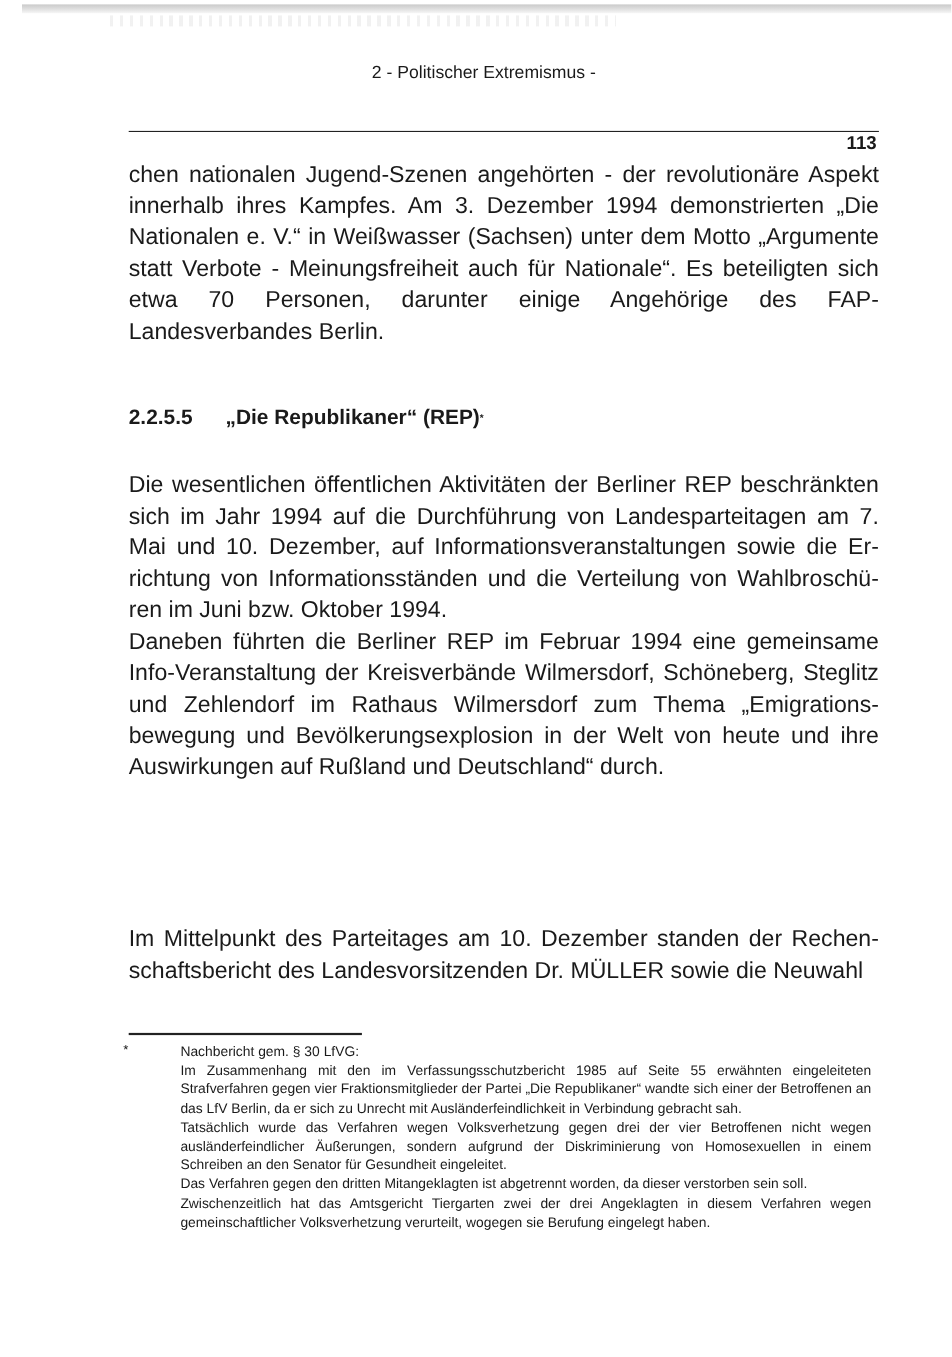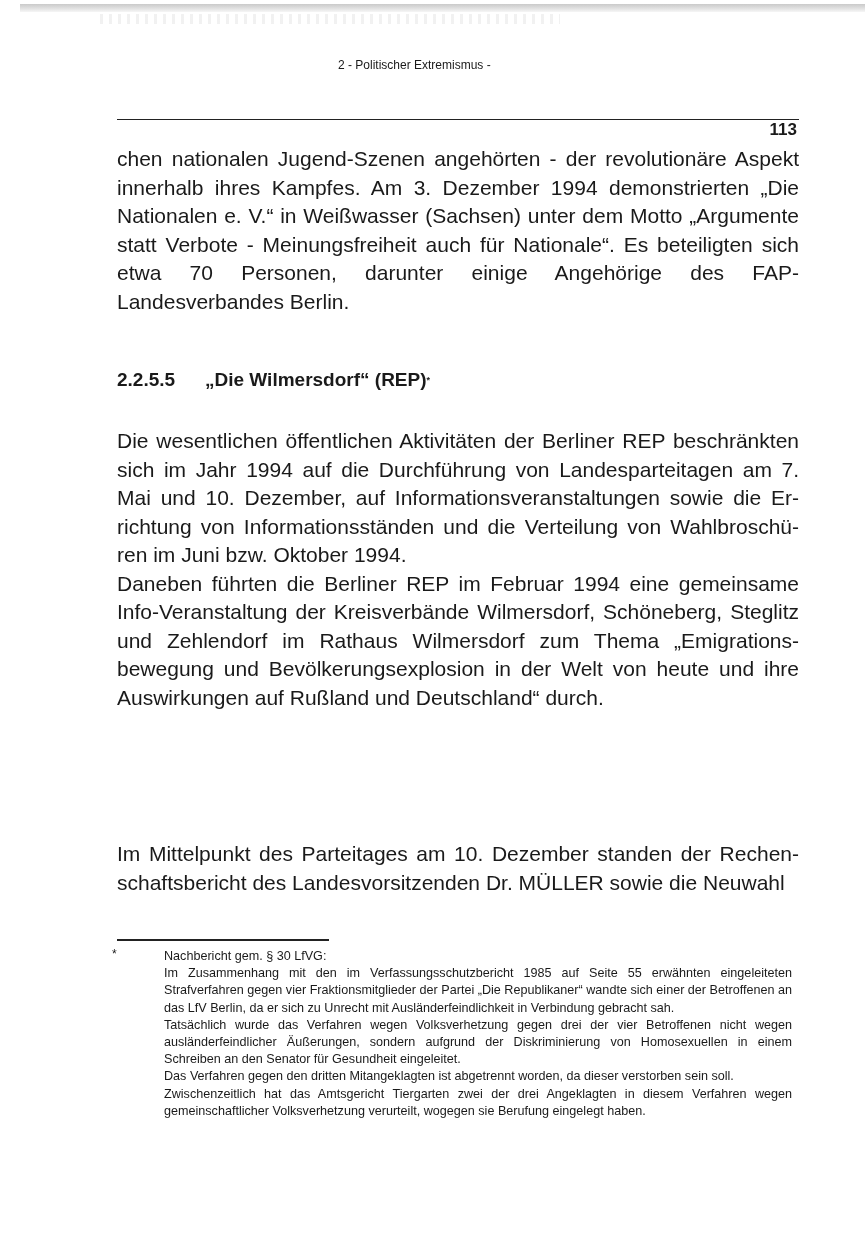--- a/index.html
+++ b/index.html
@@ -29,21 +29,21 @@
       left: 100px;
       top: 14px;
       width: 460px;
       height: 10px;
       background: repeating-linear-gradient(90deg, rgba(200,200,200,0.25) 0 3px, rgba(255,255,255,0) 3px 9px);
     }
     .running-head {
       position: absolute;
       top: 58px;
       left: 338px;
-      font-size: 12px;
+      font-size: 16px;
       letter-spacing: 0px;
     }
     .page-number {
       position: absolute;
       top: 80px;
       right: 68px;
       font-size: 17px;
       font-weight: bold;
       margin-top: 40px;
     }
@@ -123,21 +123,21 @@
 <div class="running-head">2  - Politischer Extremismus -</div>
 <div class="page-number">113</div>
 <div class="header-rule"></div>
 
 <div class="body-text p1">
   <p>chen nationalen Jugend-Szenen angehörten - der revolutionäre Aspekt innerhalb ihres Kampfes. Am 3. Dezember 1994 demonstrierten „Die Nationalen e. V.“ in Weißwasser (Sachsen) unter dem Motto „Argumente statt Verbote - Meinungsfreiheit auch für Nationale“. Es beteiligten sich etwa 70 Personen, darunter einige Angehörige des FAP-Landesverbandes Berlin.</p>
 </div>
 
 <div class="section-heading">
   <span class="num">2.2.5.5</span>
-  <span>„Die Wilmersdorf“ (REP)</span>
+  <span>„Die Republikaner“ (REP)</span>
     <sup>*</sup>
 </div>
 
 <div class="body-text p2">
   <p>Die wesentlichen öffentlichen Aktivitäten der Berliner REP beschränkten sich im Jahr 1994 auf die Durchführung von Landesparteitagen am 7. Mai und 10. Dezember, auf Informationsveranstaltungen sowie die Er­richtung von Informationsständen und die Verteilung von Wahlbroschü­ren im Juni bzw. Oktober 1994.</p>
   <p>Daneben führten die Berliner REP im Februar 1994 eine gemeinsame Info-Veranstaltung der Kreisverbände Wilmersdorf, Schöneberg, Steglitz und Zehlendorf im Rathaus Wilmersdorf zum Thema „Emigrations­bewegung und Bevölkerungsexplosion in der Welt von heute und ihre Auswirkungen auf Rußland und Deutschland“ durch.</p>
 </div>
 
 <div class="body-text p3">
   <p>Im Mittelpunkt des Parteitages am 10. Dezember standen der Rechen­schaftsbericht des Landesvorsitzenden Dr. MÜLLER sowie die Neuwahl</p>

